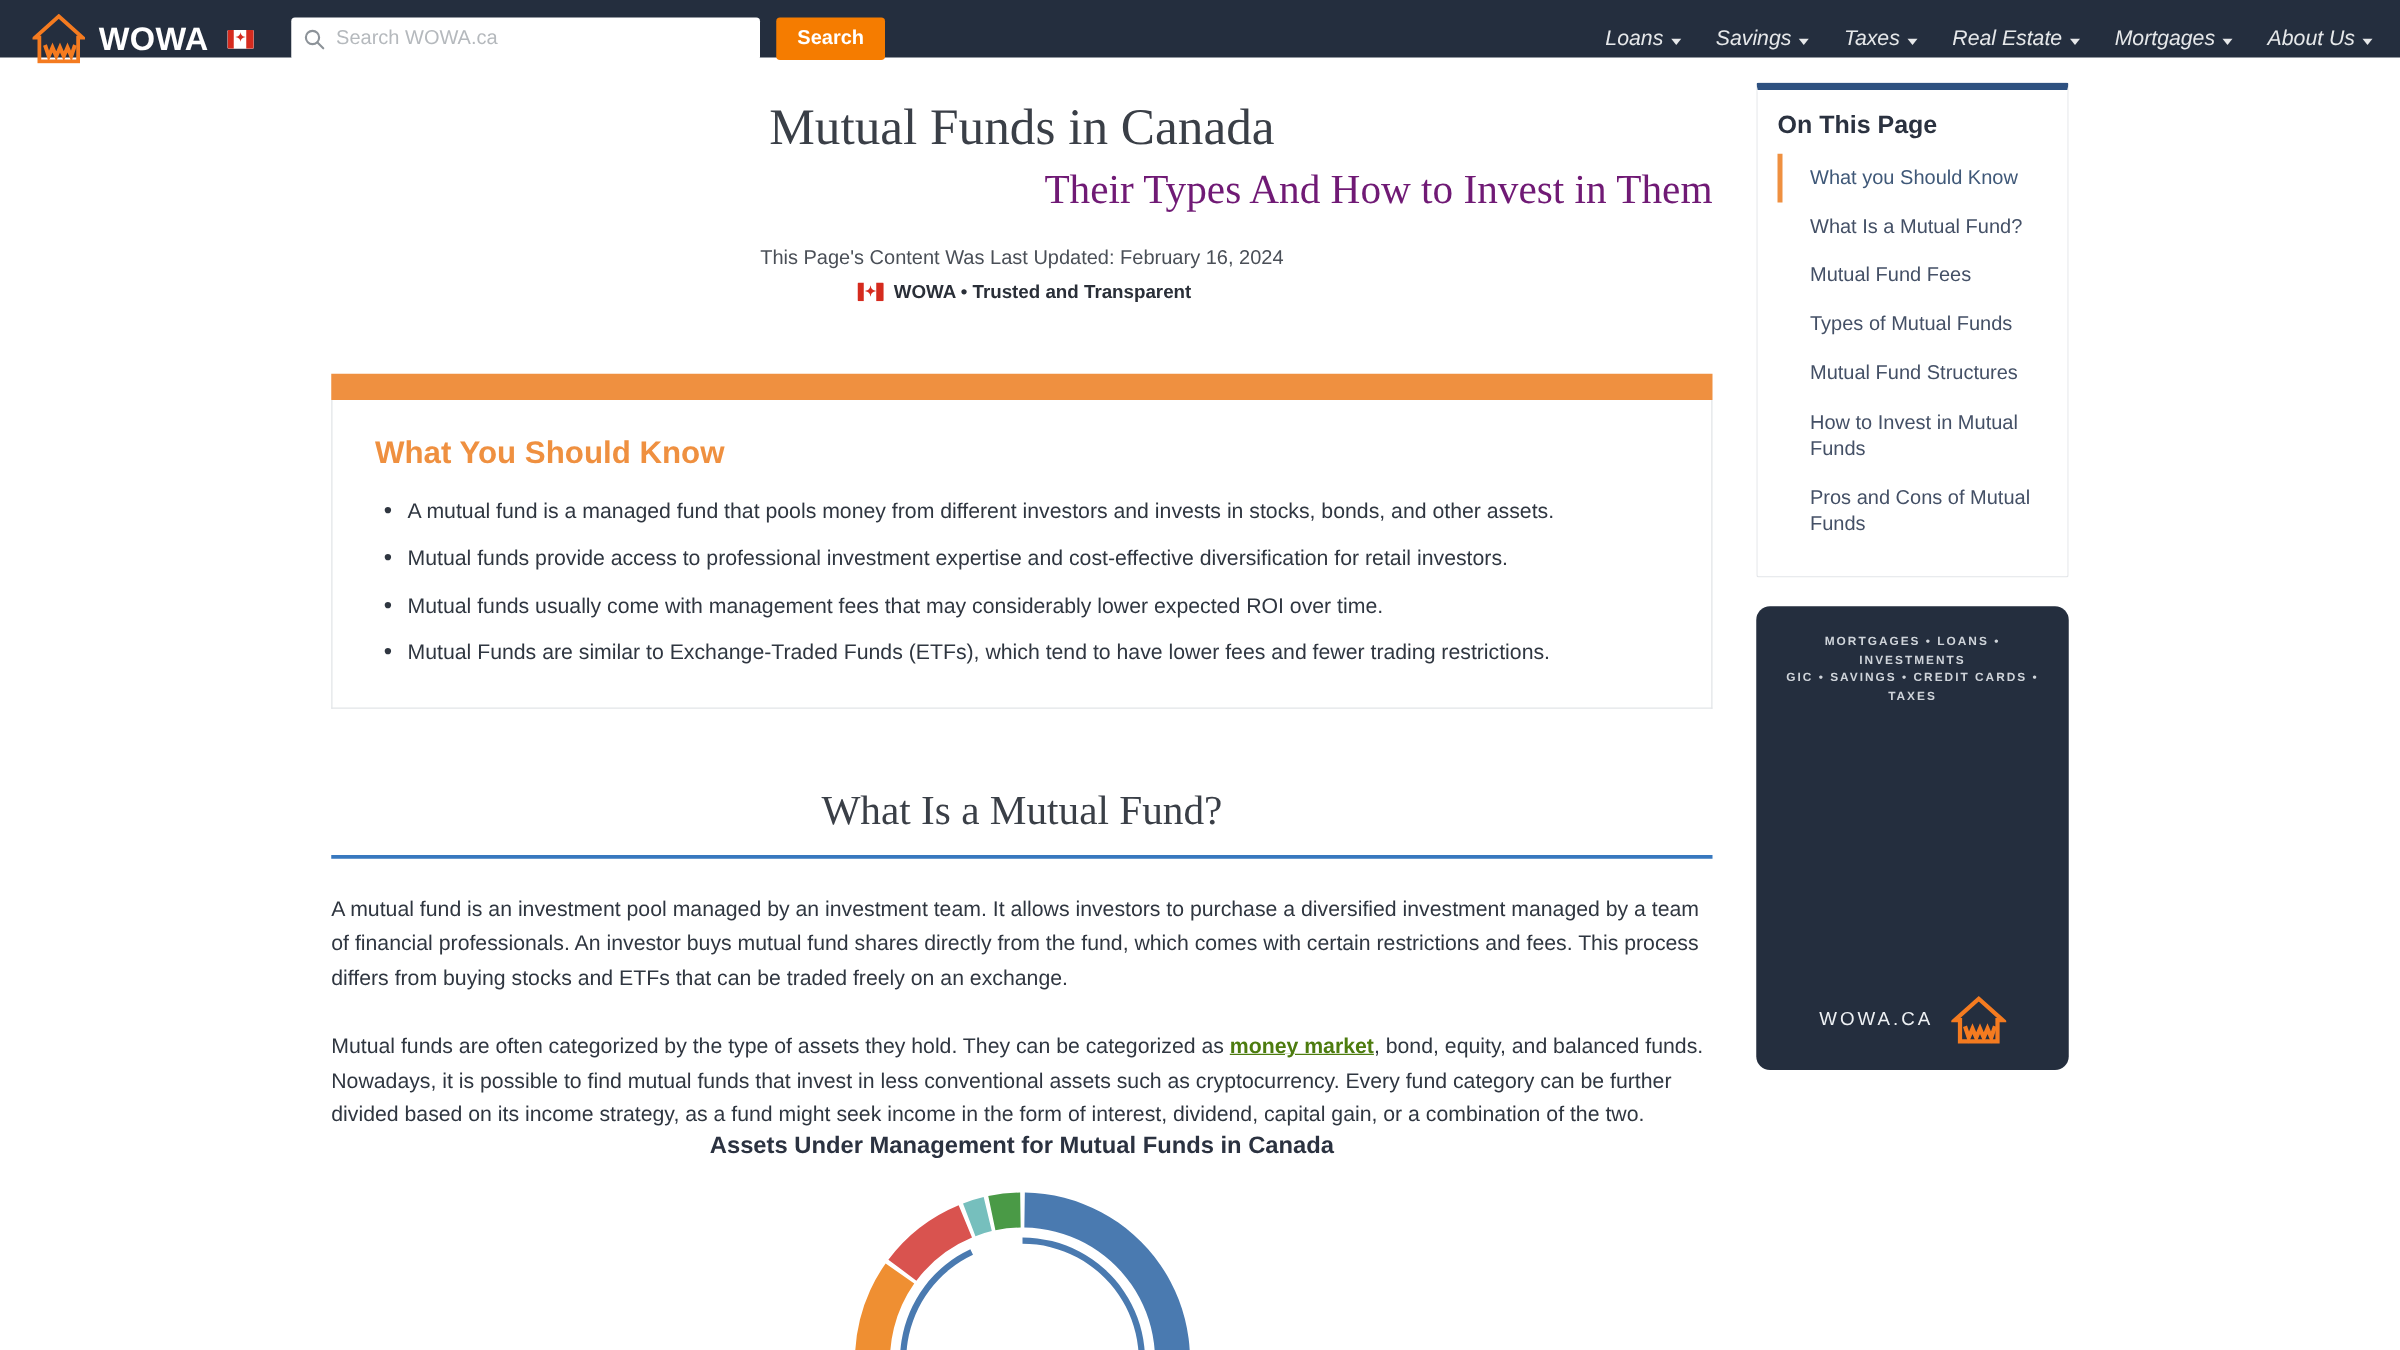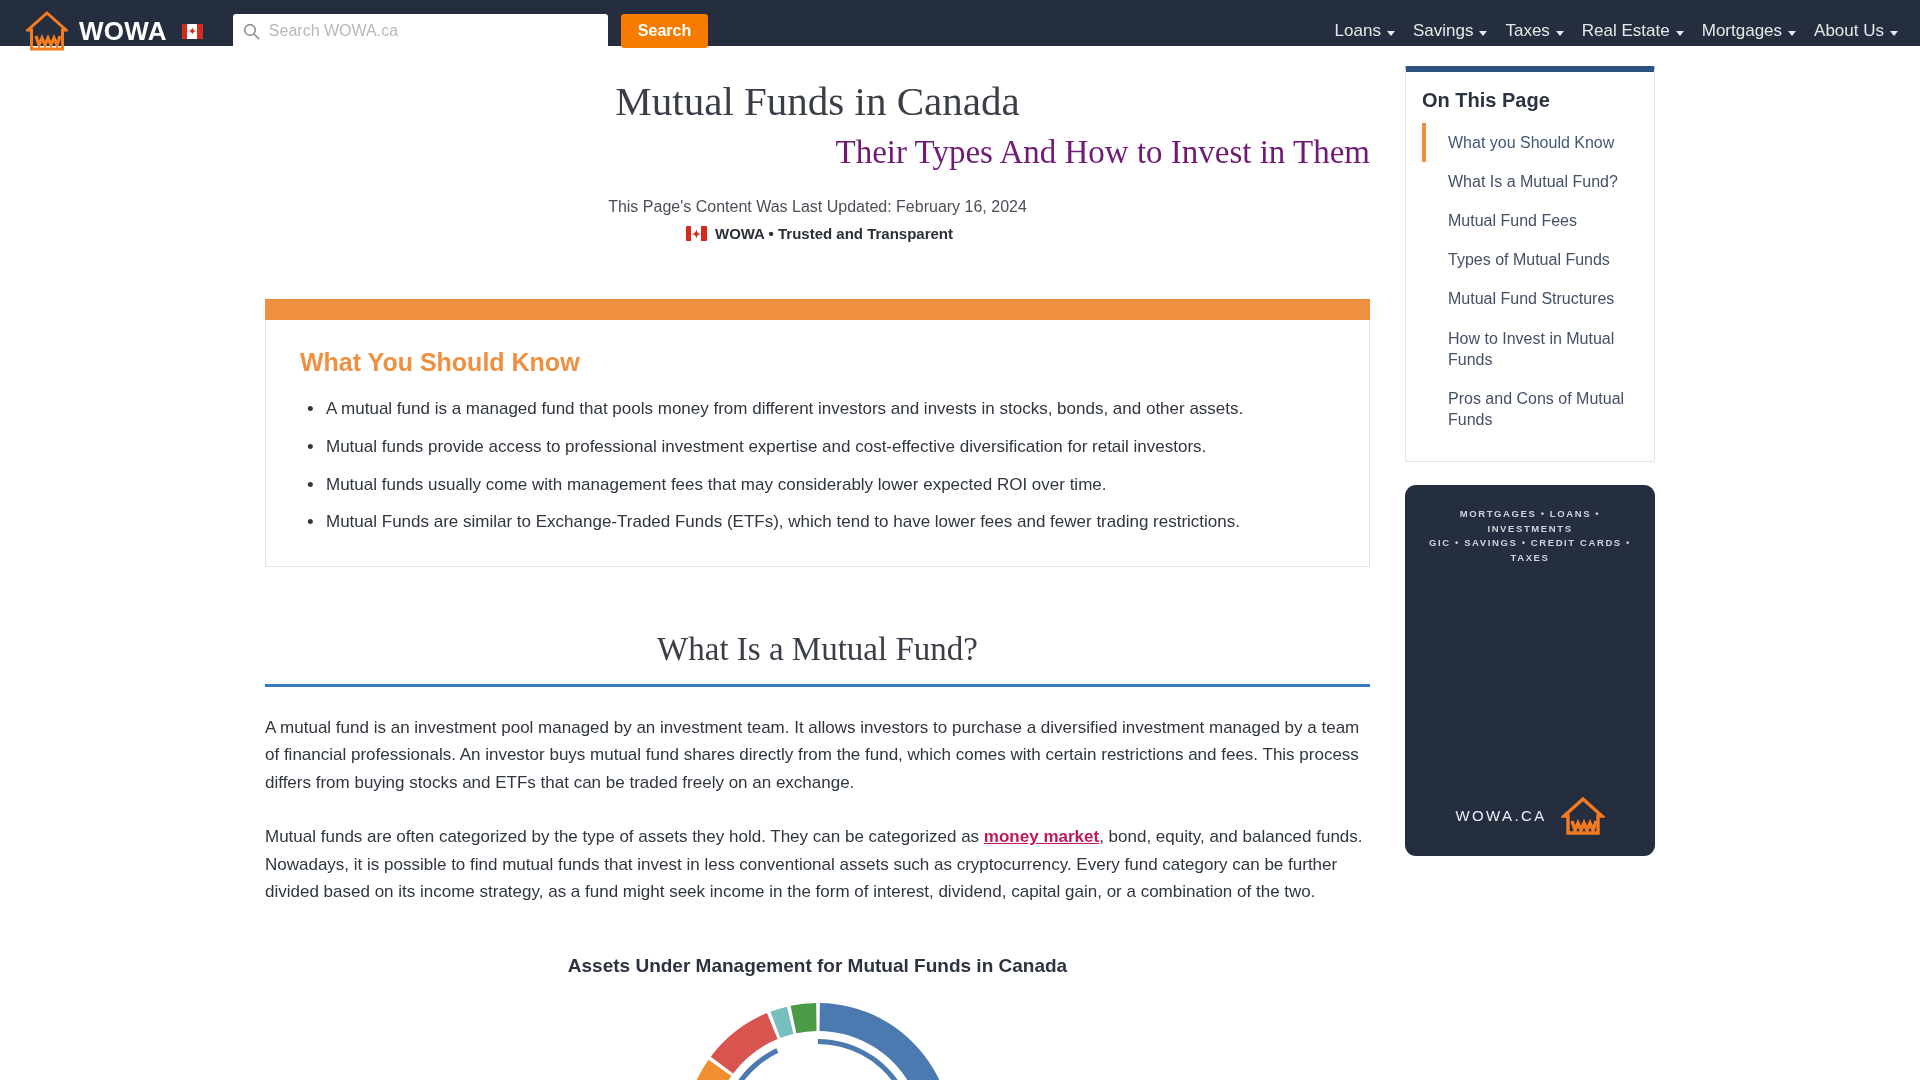--- a/index.html
+++ b/index.html
@@ -53,21 +53,21 @@
     font-size: 16px; color: #333; width: 100%;
   }
   .search-input::placeholder { color: #b5b9bd; }
   .search-btn {
     margin-left: 13px; background: #f57c00; color: #fff;
     border: 0; border-radius: 3px; height: 34px; padding: 0 17px;
     font-family: "Liberation Sans", sans-serif;
     font-size: 16px; font-weight: bold; cursor: pointer;
   }
 
-  .navlinks { margin-left: auto; display: flex; align-items: center; gap: 18px; }
+  .navlinks { margin-left: auto; display: flex; align-items: center; gap: 28px; font-style: italic; }
   .navlink {
     color: #e6e8ea; font-size: 17px; cursor: pointer;
     display: flex; align-items: center; gap: 6px; white-space: nowrap;
   }
   .caret {
     width: 0; height: 0; border-left: 4.5px solid transparent;
     border-right: 4.5px solid transparent; border-top: 5px solid #e6e8ea;
     margin-top: 4px;
   }
 
@@ -122,26 +122,26 @@
   .h2 {
     font-family: "Liberation Serif", serif;
     font-size: 33px; color: #3a3f47; text-align: center;
     font-weight: normal; margin-top: 64px;
   }
   .hr-blue { height: 3px; background: #3778bf; margin-top: 16px; }
   .para {
     font-size: 17px; color: #2f3640; line-height: 1.62;
     margin-top: 27px; text-align: left;
   }
-  .para a { color: #be185d; font-weight: bold; }
+  .para a { color: #4d7c0f; font-weight: bold; }
 
   
   .chart-title {
     text-align: center; font-size: 19px; font-weight: bold;
-    color: #2b3240; margin-top: 49px;
+    color: #2b3240; 
   }
   .chart-wrap {
     margin-top: 10px; display: flex; justify-content: center;
     position: relative;
   }
 
   
   .toc {
     background: #fff; border: 1px solid #e2e5e8;
     border-top: 6px solid #2e5180; border-radius: 2px;

